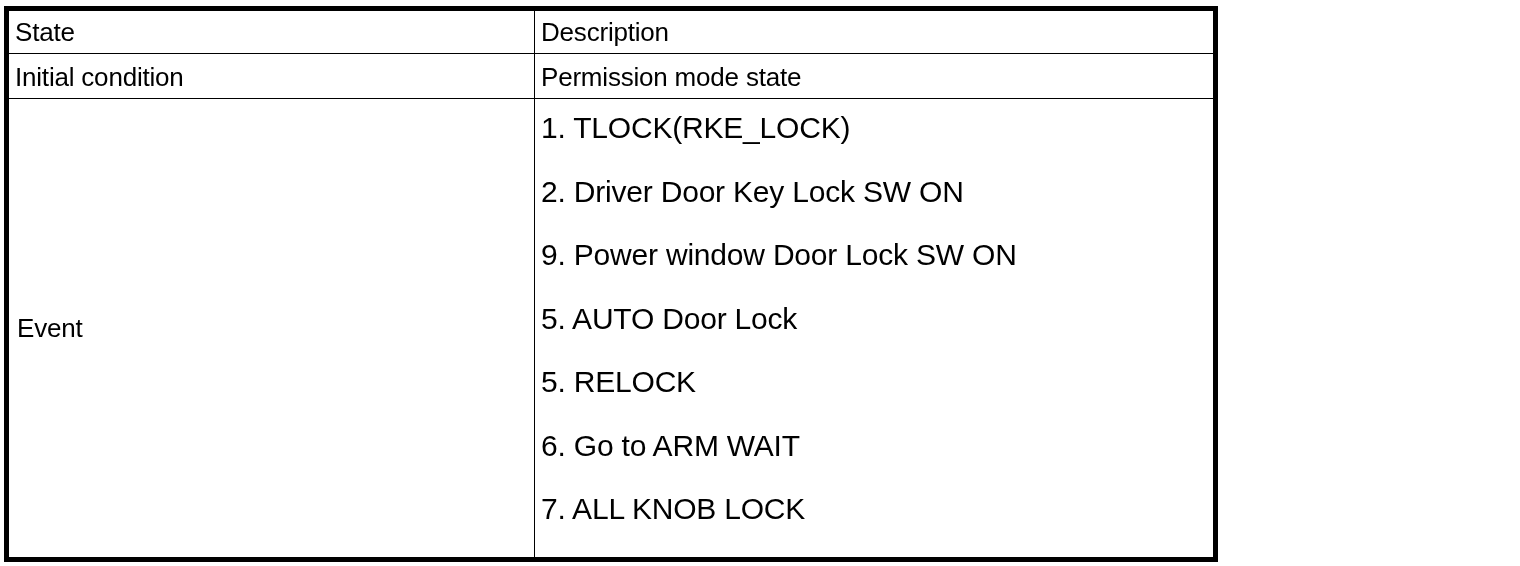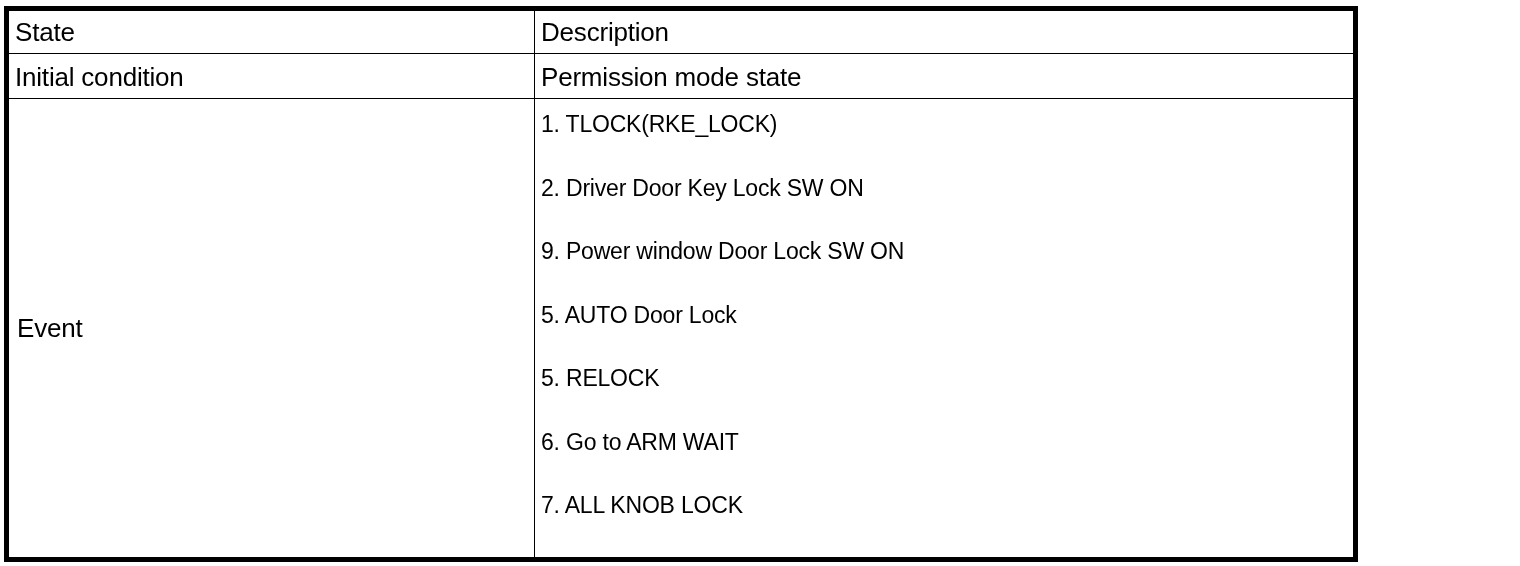--- a/index.html
+++ b/index.html
@@ -22,21 +22,21 @@
     width: 1520px;
     height: 566px;
     background: #ffffff;
   }
 
   
   .state-table {
     position: absolute;
     left: 4px;
     top: 6px;
-    width: 1354px;
+    width: 1214px;
     height: 556px;
     border: 4px solid #000000;
     background: #ffffff;
     border-collapse: collapse;
   }
 
   .tbl {
     width: 100%;
     height: 100%;
     border-collapse: collapse;
@@ -97,21 +97,21 @@
     position: relative;
     height: 100%;
   }
   .event-list {
     position: absolute;
     left: 6px;
     top: 14px;
     list-style: none;
   }
   .event-item {
-    font-size: 23px;
+    font-size: 30px;
     line-height: 1;
     letter-spacing: -0.2px;
     white-space: nowrap;
     height: 63.5px;
   }
 </style>
 </head>
 <body>
 
 <div class="page">

